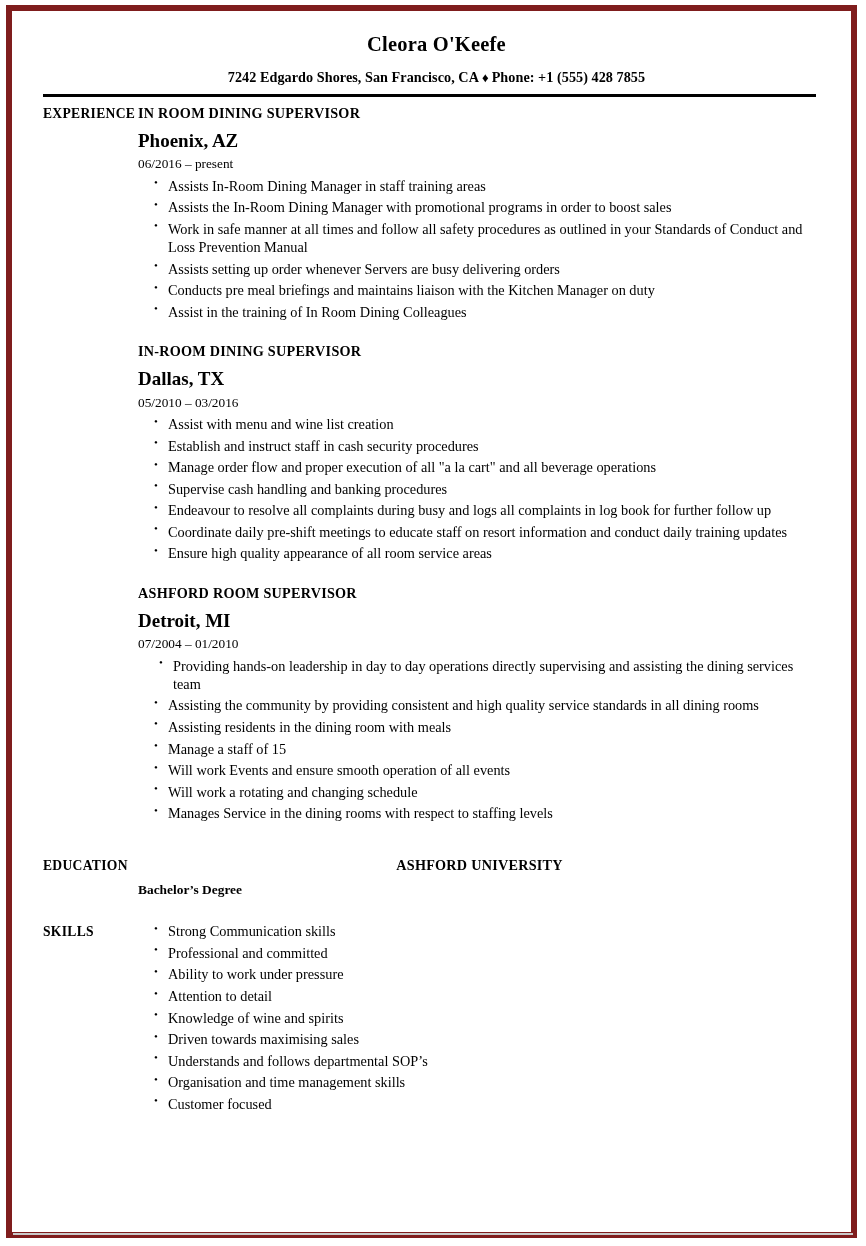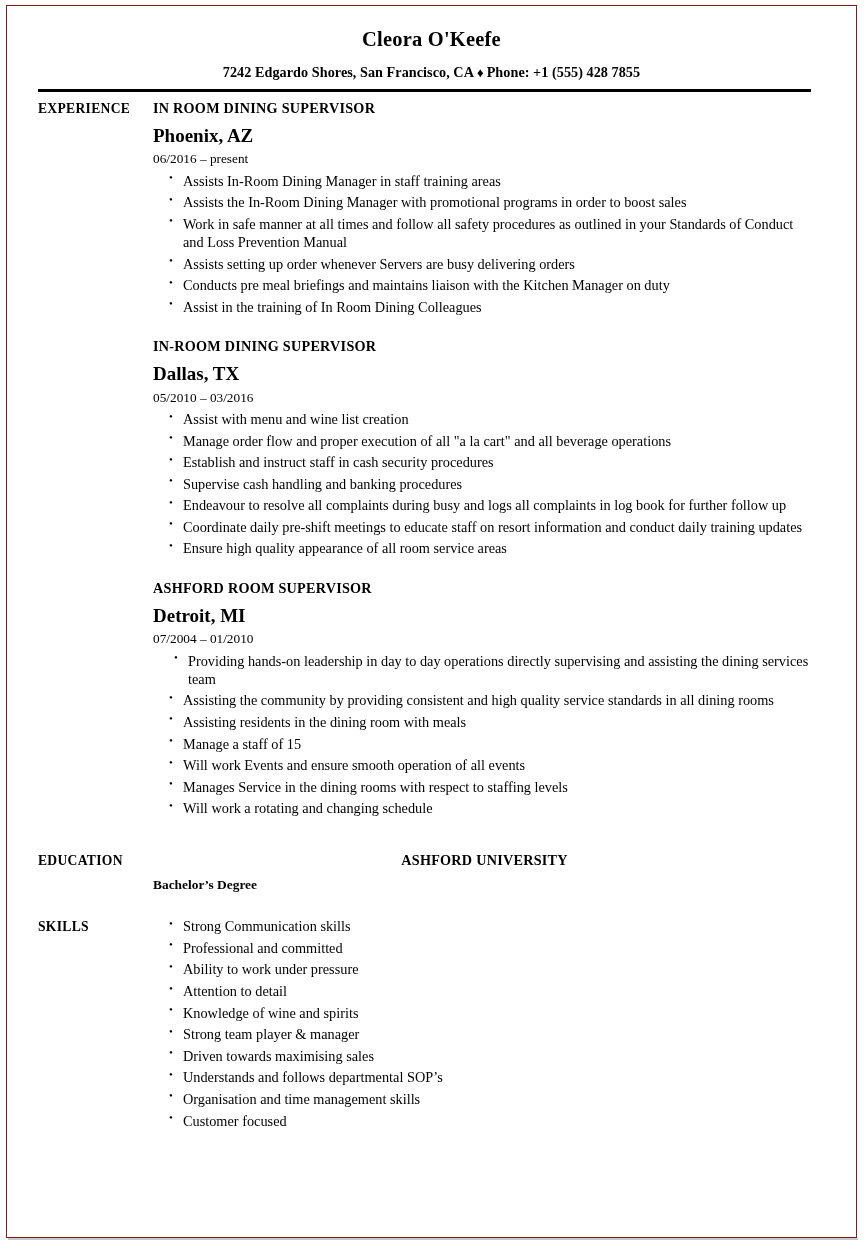--- a/index.html
+++ b/index.html
@@ -15,21 +15,21 @@
     overflow: hidden;
   }
 
   
   .page-frame {
     position: absolute;
     left: 6px;
     top: 5px;
     width: 851px;
     height: 1233px;
-    border: 1px solid #7f1d1d;
+    border: 6px solid #7f1d1d;
     box-sizing: border-box;
     background: #ffffff;
   }
   .page-frame::after {
     content: "";
     position: absolute;
     left: 1px;
     right: -2px;
     bottom: -3px;
     height: 2px;
@@ -94,21 +94,20 @@
     font-weight: bold;
     letter-spacing: 0.3px;
     line-height: 1.32;
     padding-top: 1px;
   }
   .section-content {
     flex: 1 1 auto;
     padding-right: 40px;
     padding-left: 1px;
     box-sizing: border-box;
-    margin-left: 20px;
   }
 
   
   .job-entry {
     margin-bottom: 0;
   }
   .job-title {
     font-size: 14.2px;
     font-weight: bold;
     letter-spacing: 0.25px;
@@ -231,43 +230,43 @@
           </div>
 
           <div class="gap-after-job"></div>
 
           <div class="job-entry">
             <div class="job-title">IN-ROOM DINING SUPERVISOR</div>
             <div class="job-location">Dallas, TX</div>
             <div class="job-dates">05/2010 – 03/2016</div>
             <ul class="bullets">
               <li>Assist with menu and wine list creation</li>
+              <li>Establish and instruct staff in cash security procedures</li>
               <li>Manage order flow and proper execution of all "a la cart" and all beverage operations</li>
-              <li>Establish and instruct staff in cash security procedures</li>
               <li>Supervise cash handling and banking procedures</li>
               <li>Endeavour to resolve all complaints during busy and logs all complaints in log book for further follow up</li>
               <li>Coordinate daily pre-shift meetings to educate staff on resort information and conduct daily training updates</li>
               <li>Ensure high quality appearance of all room service areas</li>
             </ul>
           </div>
 
           <div class="gap-after-job-2"></div>
 
           <div class="job-entry">
             <div class="job-title">ASHFORD ROOM SUPERVISOR</div>
             <div class="job-location">Detroit, MI</div>
             <div class="job-dates">07/2004 – 01/2010</div>
             <ul class="bullets">
               <li class="indented">Providing hands-on leadership in day to day operations directly supervising and assisting the dining services team</li>
               <li>Assisting the community by providing consistent and high quality service standards in all dining rooms</li>
               <li>Assisting residents in the dining room with meals</li>
               <li>Manage a staff of 15</li>
               <li>Will work Events and ensure smooth operation of all events</li>
+              <li>Will work a rotating and changing schedule</li>
               <li>Manages Service in the dining rooms with respect to staffing levels</li>
-              <li>Will work a rotating and changing schedule</li>
             </ul>
           </div>
 
         </div>
       </div>
 
       <div class="section-row edu-row">
         <div class="section-label">EDUCATION</div>
         <div class="section-content">
           <div class="edu-school">ASHFORD UNIVERSITY</div>
@@ -277,21 +276,20 @@
 
       <div class="section-row skills-row">
         <div class="section-label">SKILLS</div>
         <div class="section-content">
           <ul class="skills-list">
             <li>Strong Communication skills</li>
             <li>Professional and committed</li>
             <li>Ability to work under pressure</li>
             <li>Attention to detail</li>
             <li>Knowledge of wine and spirits</li>
-            <li>Strong team player &amp; manager</li>
             <li>Driven towards maximising sales</li>
             <li>Understands and follows departmental SOP’s</li>
             <li>Organisation and time management skills</li>
             <li>Customer focused</li>
           </ul>
         </div>
       </div>
 
     </div>
   </div>

